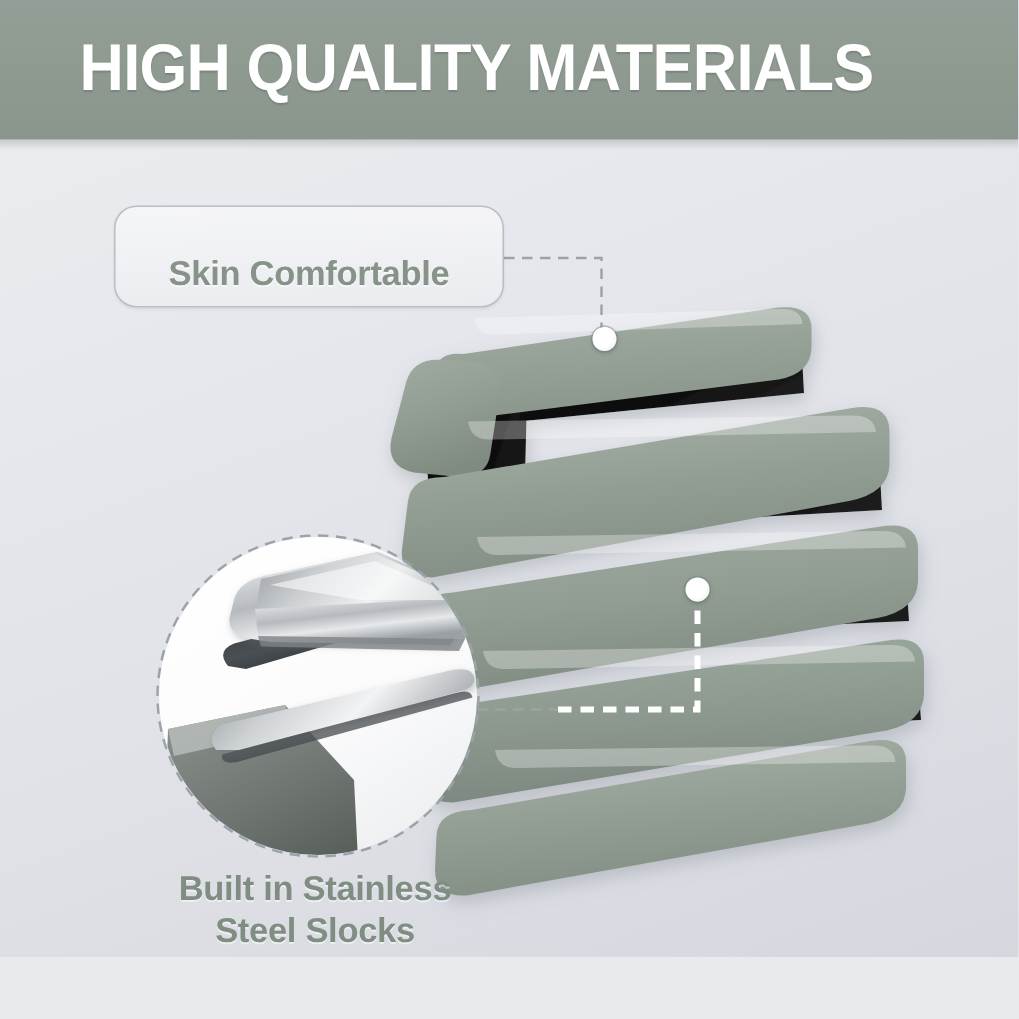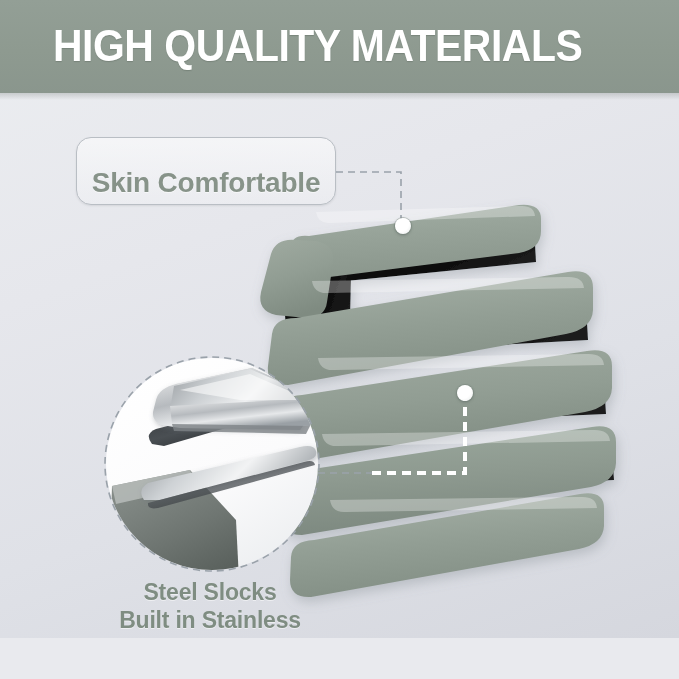--- a/index.html
+++ b/index.html
@@ -24,21 +24,21 @@
     text-shadow:0 1px 1px rgba(60,70,62,.25);}
   .banner-shadow{position:absolute;left:0;top:93px;width:679px;height:7px;
     background:linear-gradient(180deg,rgba(120,128,124,.30),rgba(140,146,142,0));}
 
   
   .callout-box{position:absolute;left:76px;top:137px;width:258px;height:66px;
     border:1px solid #b9bec4;border-radius:15px;
     background:linear-gradient(180deg,rgba(255,255,255,.55),rgba(245,246,248,.30));
     box-shadow:0 1px 2px rgba(120,126,134,.18);
     display:flex;flex-direction:column;align-items:center;justify-content:center;}
-  .callout-line{font-size:28px;line-height:27px;font-weight:bold;color:#879389;
+  .callout-line{font-size:23px;line-height:27px;font-weight:bold;color:#879389;
     letter-spacing:-0.2px;white-space:nowrap;
     text-shadow:0 1px 0 rgba(255,255,255,.55);margin-top:23px;}
 
   
   .caption{position:absolute;left:0;top:578px;width:420px;
     text-align:center;}
   .caption-line{font-size:23px;line-height:28px;font-weight:bold;color:#7f8d82;
     letter-spacing:-0.2px;white-space:nowrap;
     text-shadow:0 1px 0 rgba(255,255,255,.5);}
 
@@ -199,17 +199,17 @@
   </svg>
 
   <div class="callout-box">
     <div class="callout-line">Skin Comfortable</div>
   </div>
 
   <div class="dot" id="dot-top"></div>
   <div class="dot" id="dot-mid"></div>
 
   <div class="caption">
+    <div class="caption-line">Built in Stainless</div>
     <div class="caption-line">Steel Slocks</div>
-    <div class="caption-line">Built in Stainless</div>
   </div>
 
 </div>
 
 </body></html>

